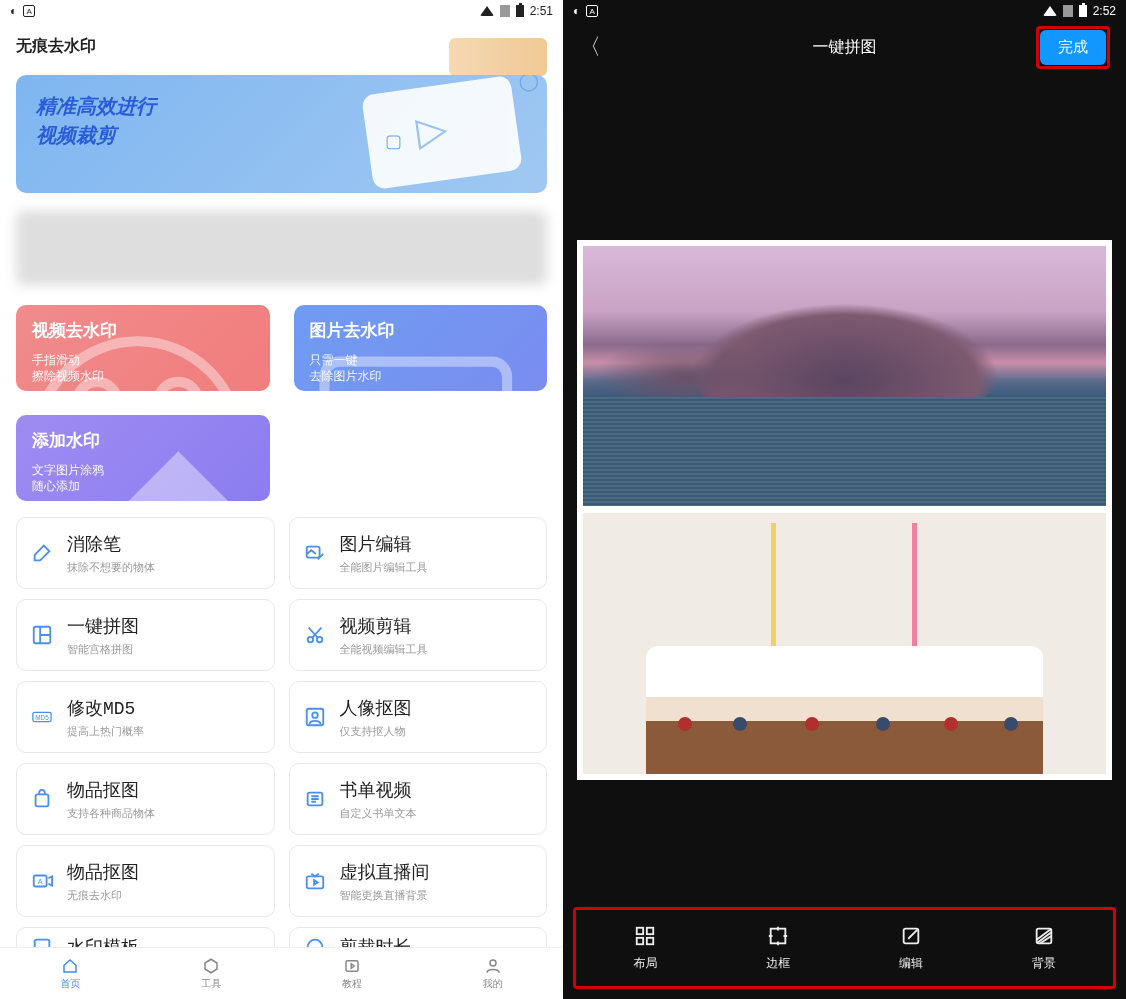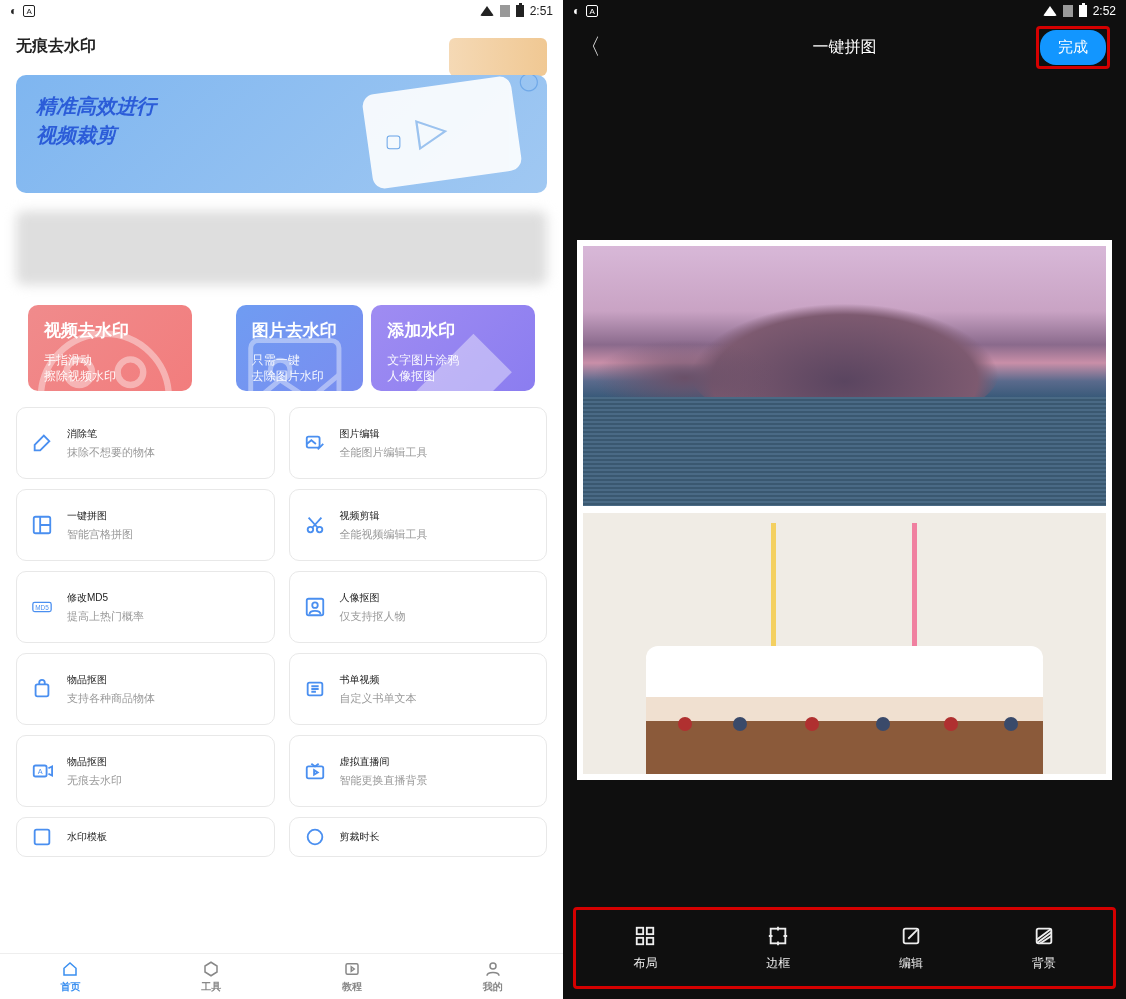--- a/index.html
+++ b/index.html
@@ -26,49 +26,49 @@
   .banner { margin:8px 16px; height:118px; border-radius:10px; background:linear-gradient(135deg,#7fb6f0,#a0c8f2); padding:18px 20px; position:relative; overflow:hidden; }
   .banner-txt1 { font-size:20px; font-weight:700; color:#2b5cd8; font-style:italic; }
   .banner-txt2 { font-size:20px; font-weight:700; color:#2b5cd8; font-style:italic; margin-top:2px;}
   .ban-deco { position:absolute; right:30px; top:10px; width:150px; height:95px; background:#fff; border-radius:12px; transform:rotate(-8deg); opacity:.9;}
   .ban-deco:before { content:"▷"; color:#9cc3ef; font-size:40px; position:absolute; left:50px; top:20px;}
   .ban-icon{ position:absolute; color:#6fa8e8;}
   .b1{top:-5px;right:8px;font-size:18px}.b2{top:55px;right:145px;font-size:18px}
   .sub-banner { margin:10px 16px; height:74px; border-radius:8px; background:#dedede; filter:blur(6px); }
   .hl { border:3px solid #d40000; border-radius:8px; }
 
-  .grid4 { display:grid; grid-template-columns:1fr 1fr 1fr; gap:8px; padding:10px 28px; }
+  .grid4 { display:grid; grid-template-columns:1fr 1fr; gap:24px; padding:10px 16px; }
   .bigcard { height:86px; border-radius:10px; padding:14px 16px; color:#fff; position:relative; overflow:hidden; }
   .bigcard .t { font-size:17px; font-weight:600; }
   .bigcard .s { font-size:12px; margin-top:10px; opacity:.95; line-height:1.35;}
   .c1{background:linear-gradient(135deg,#f08b8c,#f27d7d);}
-  .c2{background:linear-gradient(135deg,#6f9cf2,#7a8df0);margin-left:36px;}
+  .c2{background:linear-gradient(135deg,#6f9cf2,#7a8df0);}
   .c3{background:linear-gradient(135deg,#f2c28c,#f0b170);}
   .c4{background:linear-gradient(135deg,#9f8cf2,#8b7df0);}
   .bigcard svg { position:absolute; right:10px; top:16px; opacity:.4; }
 
   .list { display:grid; grid-template-columns:1fr 1fr; gap:10px 14px; padding:6px 16px 0; overflow:hidden; }
   .item { height:72px; border:1px solid #e8e8e8; border-radius:10px; display:flex; align-items:center; padding:0 14px; gap:14px; background:#fff;}
   .item .ic { width:22px; height:22px; color:#4a8ff0; display:flex; align-items:center; justify-content:center;}
   .item .ic svg{width:22px;height:22px;}
-  .item .txt .t { font-size:10px; font-weight:500; color:#222; }
+  .item .txt .t { font-size:18px; font-weight:500; color:#222;font-family:Liberation Mono, monospace; }
   .item .txt .s { font-size:11px; color:#999; margin-top:4px; }
 
-  .bottombar { position:absolute; bottom:0; left:0; right:0; height:46px; background:#fff; display:flex; border-top:1px solid #eee;font-weight:bold;}
+  .bottombar { position:absolute; bottom:0; left:0; right:0; height:52px; background:#fff; display:flex; border-top:1px solid #eee;}
   .bb { flex:1; display:flex; flex-direction:column; align-items:center; justify-content:center; gap:2px;}
   .bb svg{width:18px;height:18px;}
   .bb span{font-size:10px; color:#888;}
   .bb.active svg{color:#3a8ff0;}
   .bb.active span{color:#3a8ff0;}
 
   
   .r-head { height:50px; display:flex; align-items:center; justify-content:space-between; padding:0 16px; position:relative; }
   .r-back { color:#ddd; font-size:22px; }
   .r-title { position:absolute; left:0; right:0; text-align:center; color:#fff; font-size:16px; }
-  .r-done { background:#1296ff; color:#fff; font-size:15px; padding:8px 18px; border-radius:16px; position:relative; z-index:2;}
+  .r-done { background:#1296ff; color:#fff; font-size:15px; padding:8px 18px; border-radius:6px; position:relative; z-index:2;}
   .r-done-box{ border:3px solid #d40000; border-radius:4px; padding:1px;}
   .canvas-area { flex:1; display:flex; align-items:center; justify-content:center; }
   .canvas { width:535px; height:540px; background:#fff; padding:6px; display:flex; flex-direction:column; gap:7px; margin-top:40px;}
   .img1 { flex:1; background:linear-gradient(180deg,#d8b8d8 0%,#c9a3c4 25%,#8a6a8c 38%,#c98fa8 45%,#5a6a8c 52%,#3a5a7a 58%,#2d4860 78%,#8aa0b0 100%); position:relative; overflow:hidden;}
   .cloud{position:absolute;width:60%;height:50%;left:20%;top:22%;background:radial-gradient(ellipse at 50% 60%,#5a4560,#7d5a70 60%,transparent 70%);border-radius:50%;}
   .cloud2{position:absolute;width:35%;height:30%;left:2%;top:36%;background:radial-gradient(ellipse,#6a5068,transparent 70%);border-radius:50%;}
   .sea{position:absolute;bottom:0;left:0;right:0;height:42%;background:repeating-linear-gradient(180deg,#4a6a85 0 2px,#3a5870 2px 4px);}
   .img2 { flex:1; background:#f0ece5; position:relative; overflow:hidden;}
   .cake{position:absolute;bottom:0;left:12%;right:12%;height:45%;background:linear-gradient(180deg,#fff 0 35%,#f0e0d0 35% 55%,#8b5a3a 55% 100%);border-radius:6px 6px 0 0;}
   .cream{position:absolute;top:-10px;left:0;right:0;height:24px;background:#fff;border-radius:12px;}
@@ -135,21 +135,21 @@
       <div class="t">图片去水印</div>
       <div class="s" style="white-space:pre-line">只需一键
 去除图片水印</div>
     </div>
     <div class="bigcard c4">
       <svg viewBox="0 0 48 48" fill="#fff">
           <path d="M10 38 L14 22 L32 4 L44 16 L26 34 Z"></path>
         </svg>
       <div class="t">添加水印</div>
       <div class="s" style="white-space:pre-line">文字图片涂鸦
-人像抠图</div>
+随心添加</div>
     </div>
   </div>
 
   <div class="list">
     <div class="item">
         <div class="ic">
           <svg viewBox="0 0 24 24" fill="none" stroke="currentColor" stroke-width="2">
             <path d="M4 14 L14 4 L20 10 L10 20 L4 20 Z"></path>
           </svg>
         </div>

